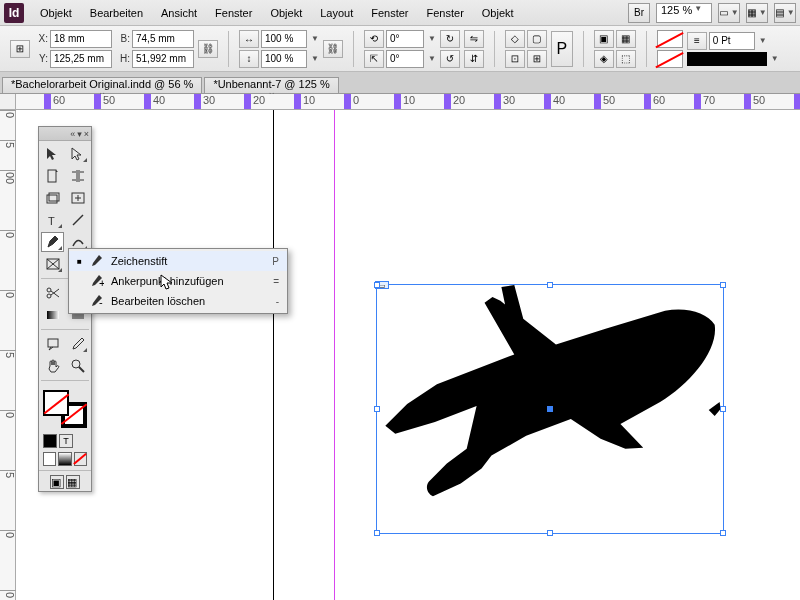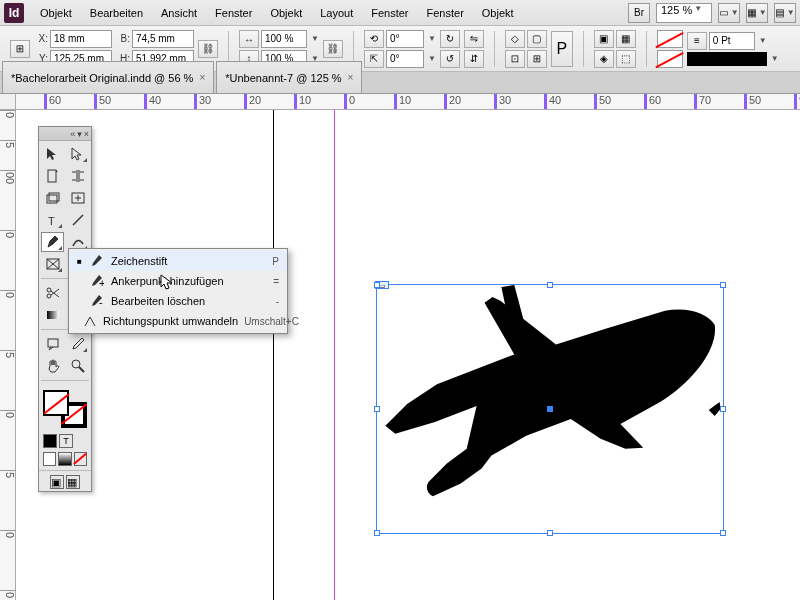--- a/index.html
+++ b/index.html
@@ -23,26 +23,26 @@
 .ctrl-sep { width:1px; height:36px; background:#bbb; margin:0 6px; }
 .ctrl-icon { width:20px; height:18px; background:linear-gradient(#f8f8f8,#e4e4e4); border:1px solid #aaa; display:flex; align-items:center; justify-content:center; font-size:10px; }
 .rot-input { width:38px; height:18px; border:1px solid #999; background:#fff; padding:0 3px; font-size:10px; }
 .pct-input { width:46px; height:18px; border:1px solid #999; background:#fff; padding:0 3px; font-size:10px; }
 .stroke-swatch { width:26px; height:18px; border:1px solid #999; position:relative; background:#fff; }
 .stroke-swatch.nofill::after { content:""; position:absolute; width:130%; height:2px; background:red; top:50%; left:-15%; transform:rotate(-28deg); }
 .stroke-line { width:80px; height:14px; background:#000; }
 
 
 .tabbar { height:22px; background:#cfcfcf; display:flex; align-items:flex-end; padding-left:2px; border-bottom:1px solid #999; }
-.doctab { height:32px; background:linear-gradient(#e9e9e9,#dcdcdc); border:1px solid #999; border-bottom:none; padding:0 8px; display:flex; align-items:center; gap:6px; margin-right:2px; font-size:10px; }
+.doctab { height:16px; background:linear-gradient(#e9e9e9,#dcdcdc); border:1px solid #999; border-bottom:none; padding:0 8px; display:flex; align-items:center; gap:0; margin-right:2px; font-size:10px;flex-direction:column; }
 .doctab .close { font-size:10px; color:#666; cursor:pointer; }
 
 
 .ruler-h { position:absolute; top:94px; left:16px; right:0; height:16px; background:#f6f6f6; border-bottom:1px solid #aaa; display:flex; overflow:hidden; font-size:9px; color:#555; }
-.ruler-h .tick { position:absolute; top:0; border-left:3px solid #8b5cf6; height:16px; padding-left:2px; }
+.ruler-h .tick { position:absolute; top:0; border-left:7px solid #8b5cf6; height:16px; padding-left:2px; }
 .ruler-v { position:absolute; top:110px; left:0; width:16px; bottom:0; background:#f6f6f6; border-right:1px solid #aaa; font-size:9px; color:#555; }
 .ruler-v .tick { position:absolute; left:0; border-top:1px solid #999; width:16px; padding-top:1px; text-align:center; writing-mode:vertical-rl; }
 .ruler-corner { position:absolute; top:94px; left:0; width:16px; height:16px; background:#f0f0f0; border-right:1px solid #aaa; border-bottom:1px solid #aaa; }
 
 
 .canvas { position:absolute; top:110px; left:16px; right:0; bottom:0; background:#fff; overflow:hidden; }
 .page-guide { position:absolute; top:0; bottom:0; width:1px; background:#000; }
 .magenta-guide { position:absolute; top:0; bottom:0; width:1px; background:#d946ef; }
 
 .sel-frame { position:absolute; border:1px solid #3b82f6; }
@@ -450,27 +450,17 @@
     <span class="fly-bullet"></span>
     <span class="fly-icon">
         <svg viewBox="0 0 14 14">
           <path fill="#333" d="M9 1 L12 4 L5 11 L2 12 L3 9 Z"></path>
           <text x="9" y="12" font-size="8">-</text>
         </svg>
       </span>
     <span class="fly-label">Bearbeiten löschen</span>
     <span class="fly-short">-</span>
   </div>
-  <div class="fly-row">
-    <span class="fly-bullet"></span>
-    <span class="fly-icon">
-        <svg viewBox="0 0 14 14">
-          <path fill="none" stroke="#333" d="M2 12 L7 3 L12 12"></path>
-        </svg>
-      </span>
-    <span class="fly-label">Richtungspunkt umwandeln</span>
-    <span class="fly-short">Umschalt+C</span>
-  </div>
 </div>
 
 <svg class="cursor-img" style="top:274px;left:160px" viewBox="0 0 14 18">
     <path fill="#fff" stroke="#000" d="M1 1 L1 13 L4 10 L6 15 L9 14 L7 9 L12 9 Z"></path>
   </svg>
 
 </body></html>

